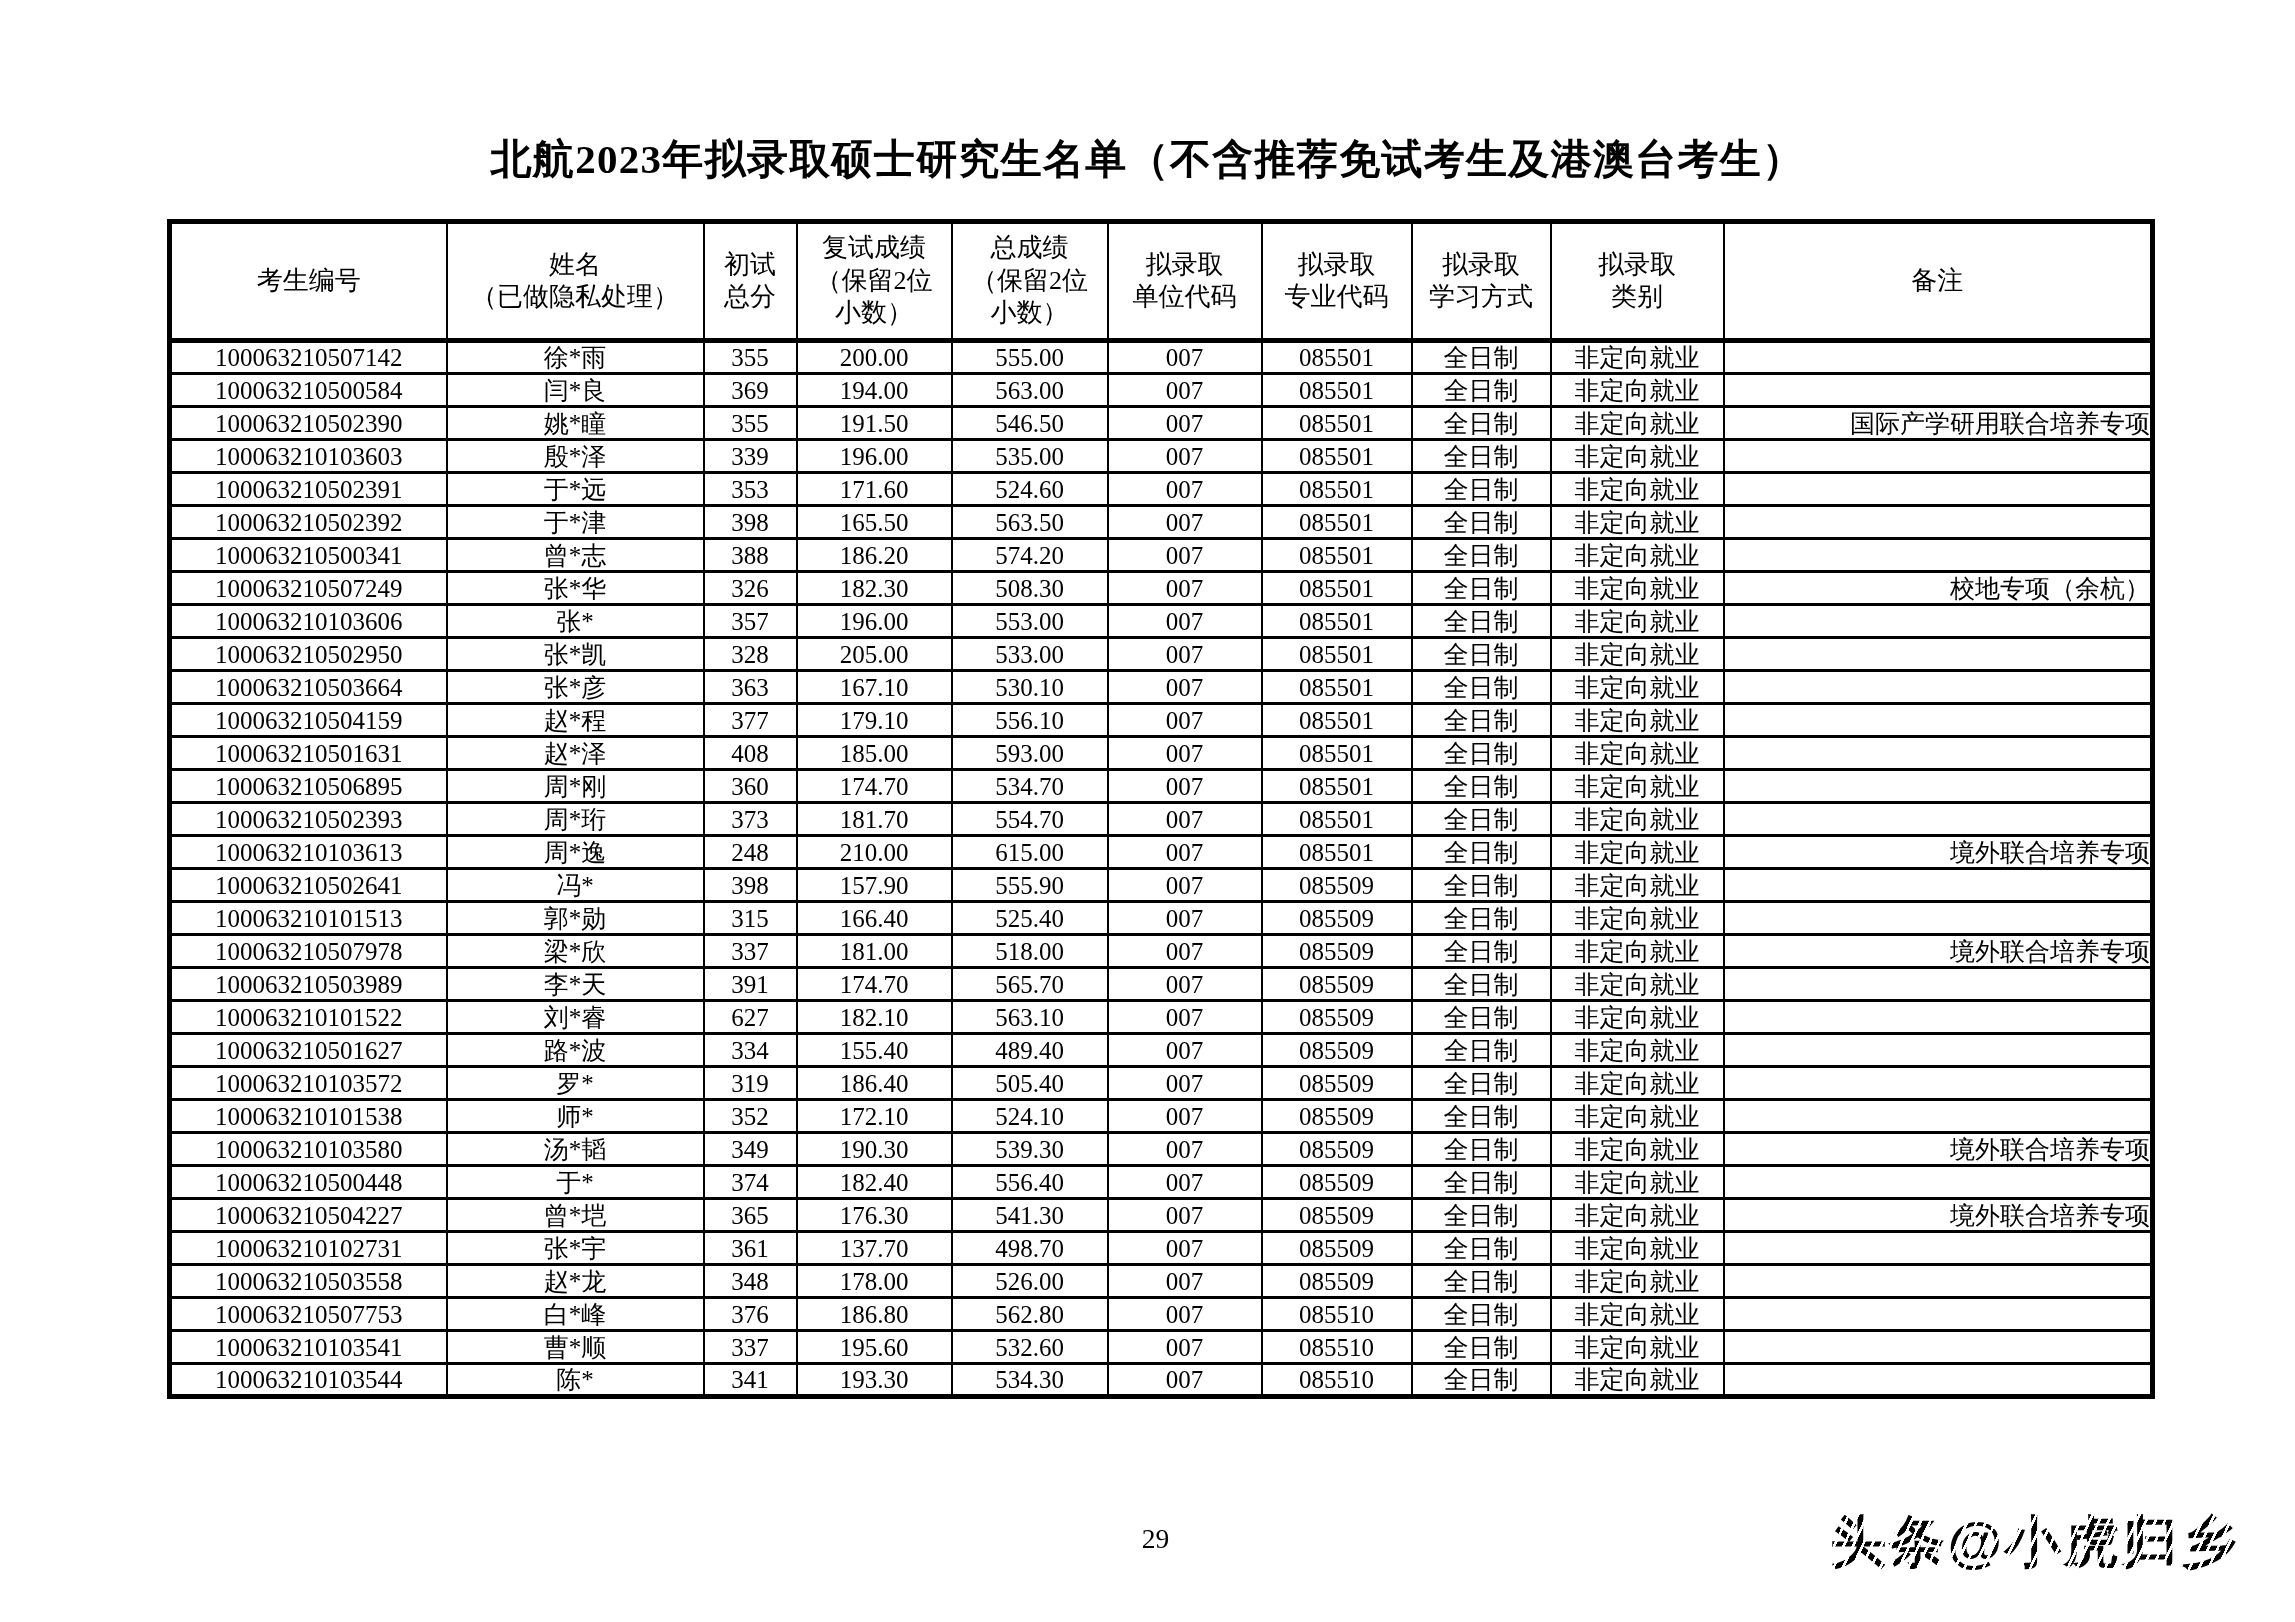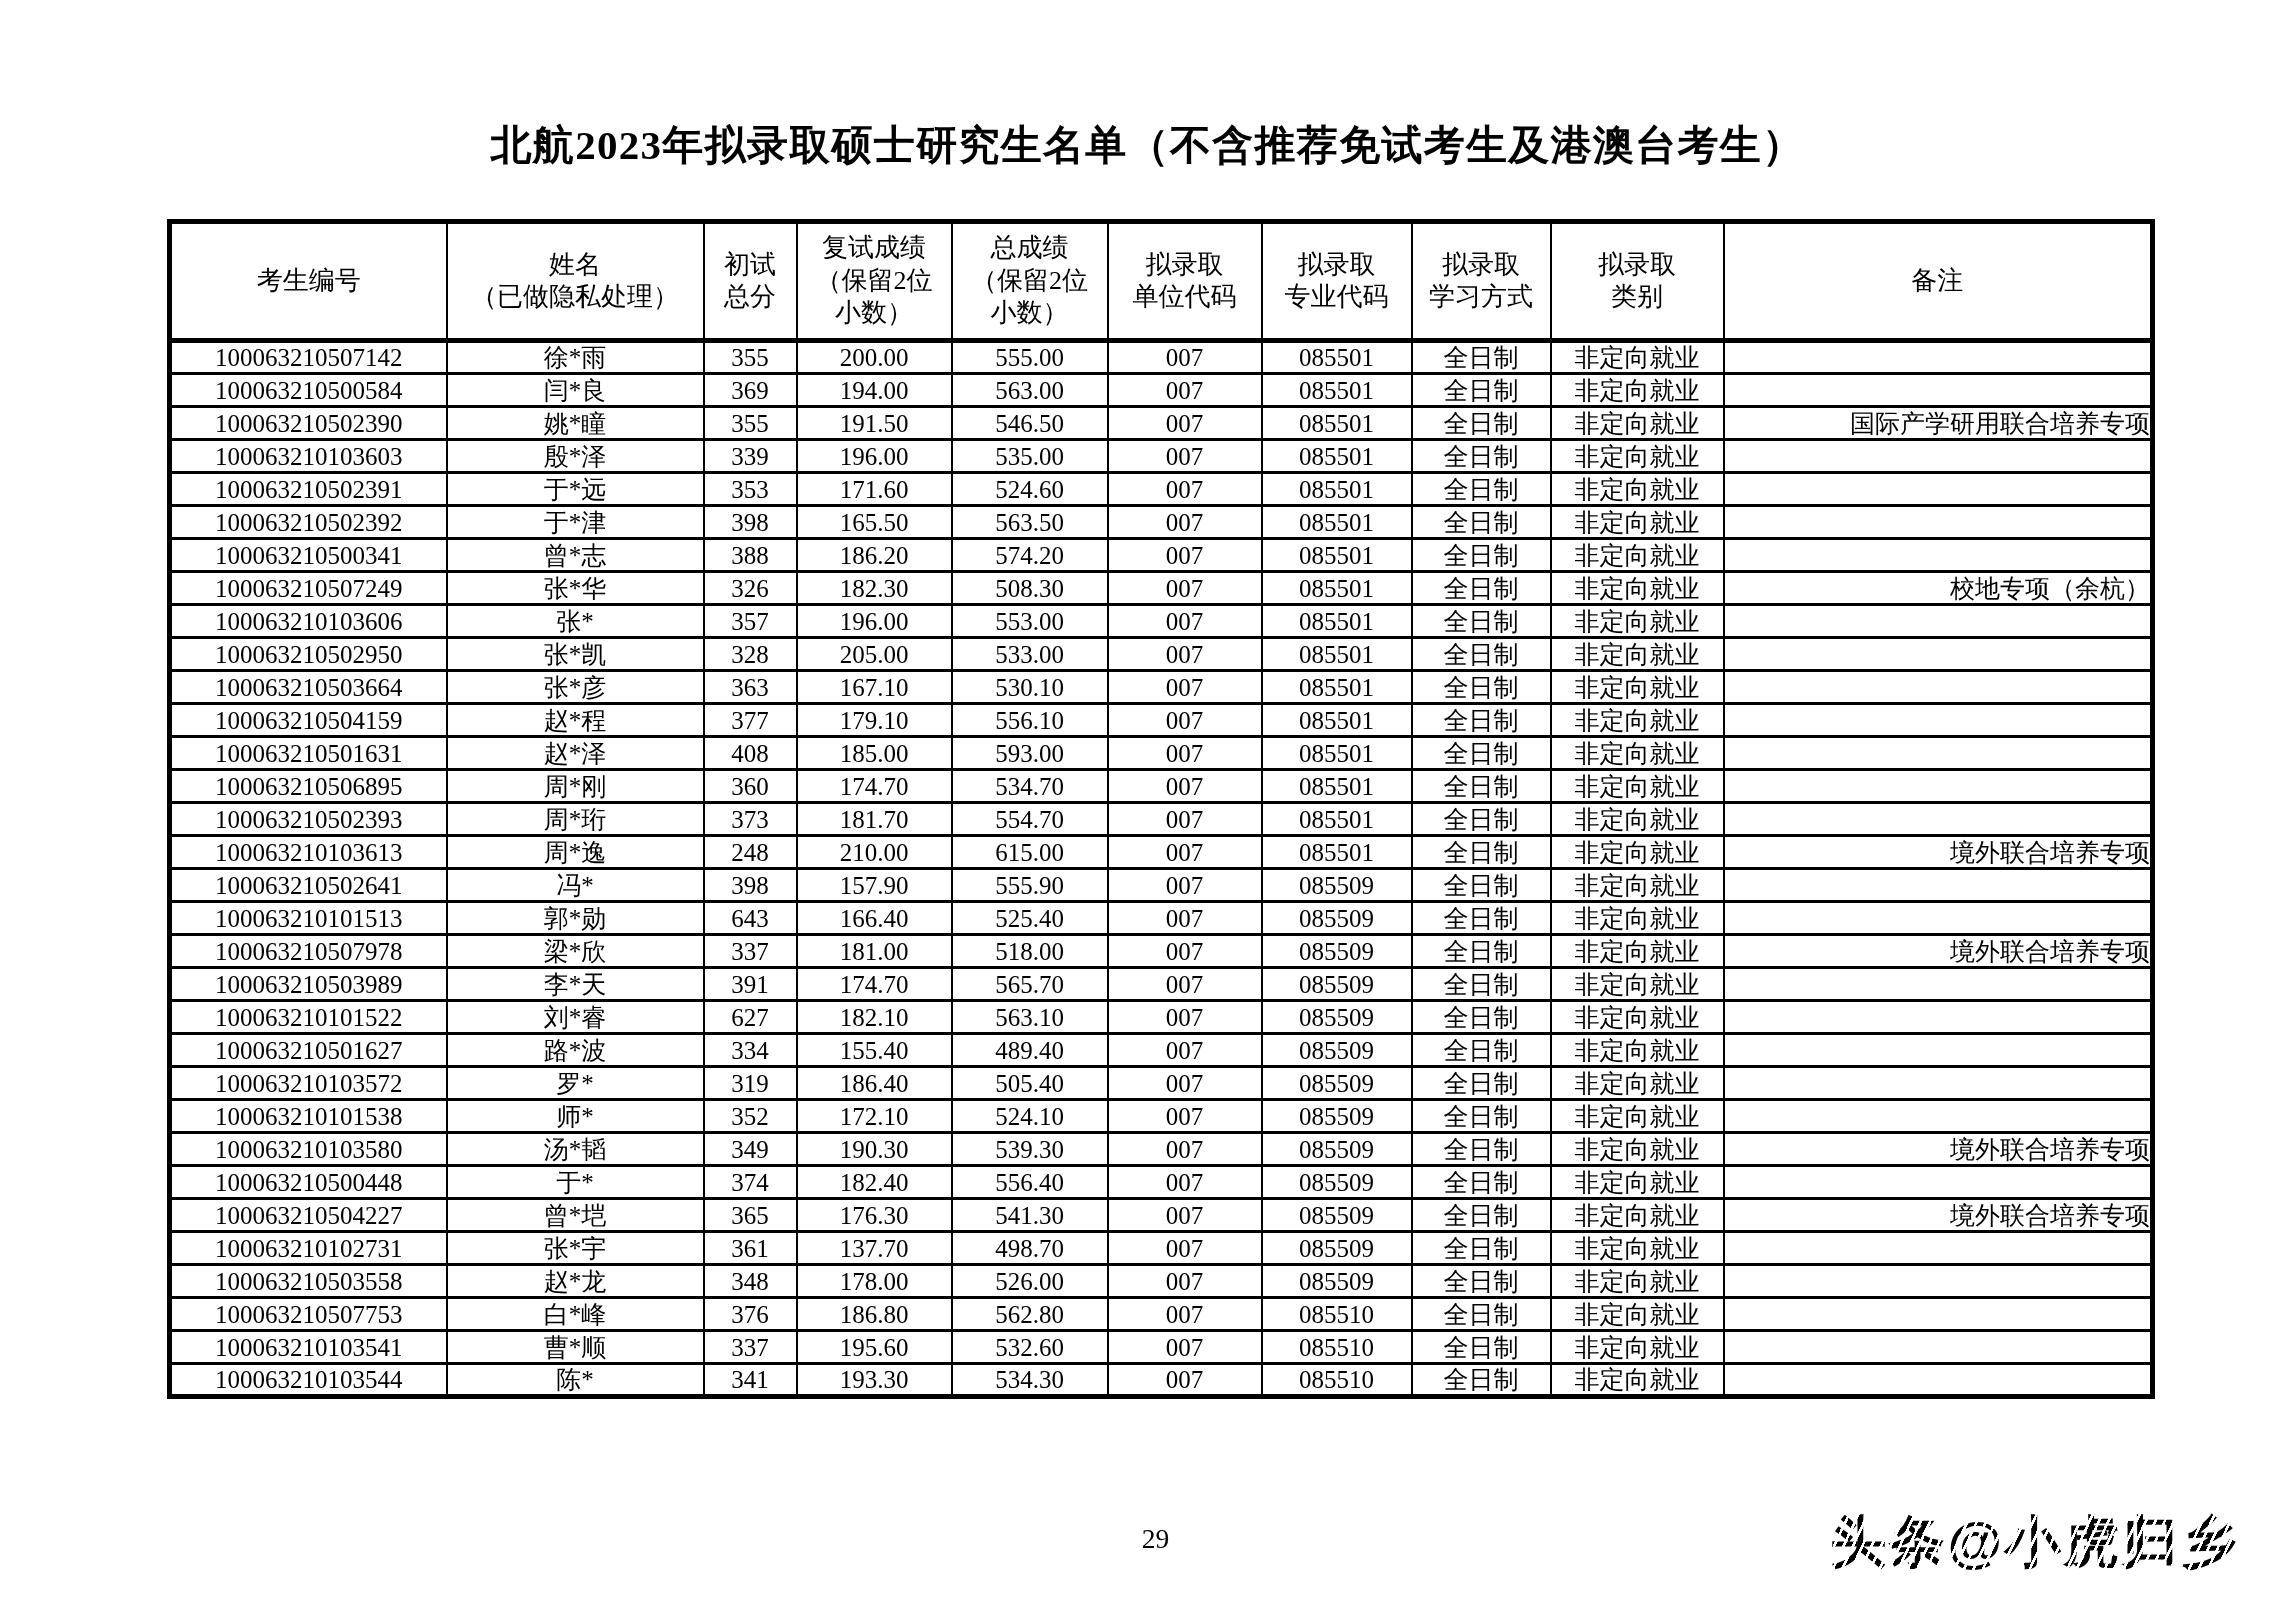--- a/index.html
+++ b/index.html
@@ -6,21 +6,21 @@
   .page{
     position:relative;
     width:2295px;height:1623px;
     background:#ffffff;
     color:#000;
     font-family:"Liberation Serif","DejaVu Serif",serif;
     overflow:hidden;
   }
   .doc-title{
     position:absolute;
-    top:118px;left:0;width:100%;
+    top:132px;left:0;width:100%;
     text-align:center;
     font-size:41px;
     font-weight:bold;
     letter-spacing:1.3px;
     white-space:nowrap;
   }
   table.admission{
     position:absolute;
     left:167px;top:219px;
     width:1986px;
@@ -331,21 +331,21 @@
           <td>555.90</td>
           <td>007</td>
           <td>085509</td>
           <td>全日制</td>
           <td>非定向就业</td>
           <td class="remark"></td>
         </tr>
         <tr>
           <td>100063210101513</td>
           <td>郭*勋</td>
-          <td>643</td>
+          <td>315</td>
           <td>166.40</td>
           <td>525.40</td>
           <td>007</td>
           <td>085509</td>
           <td>全日制</td>
           <td>非定向就业</td>
           <td class="remark"></td>
         </tr>
         <tr>
           <td>100063210507978</td>

